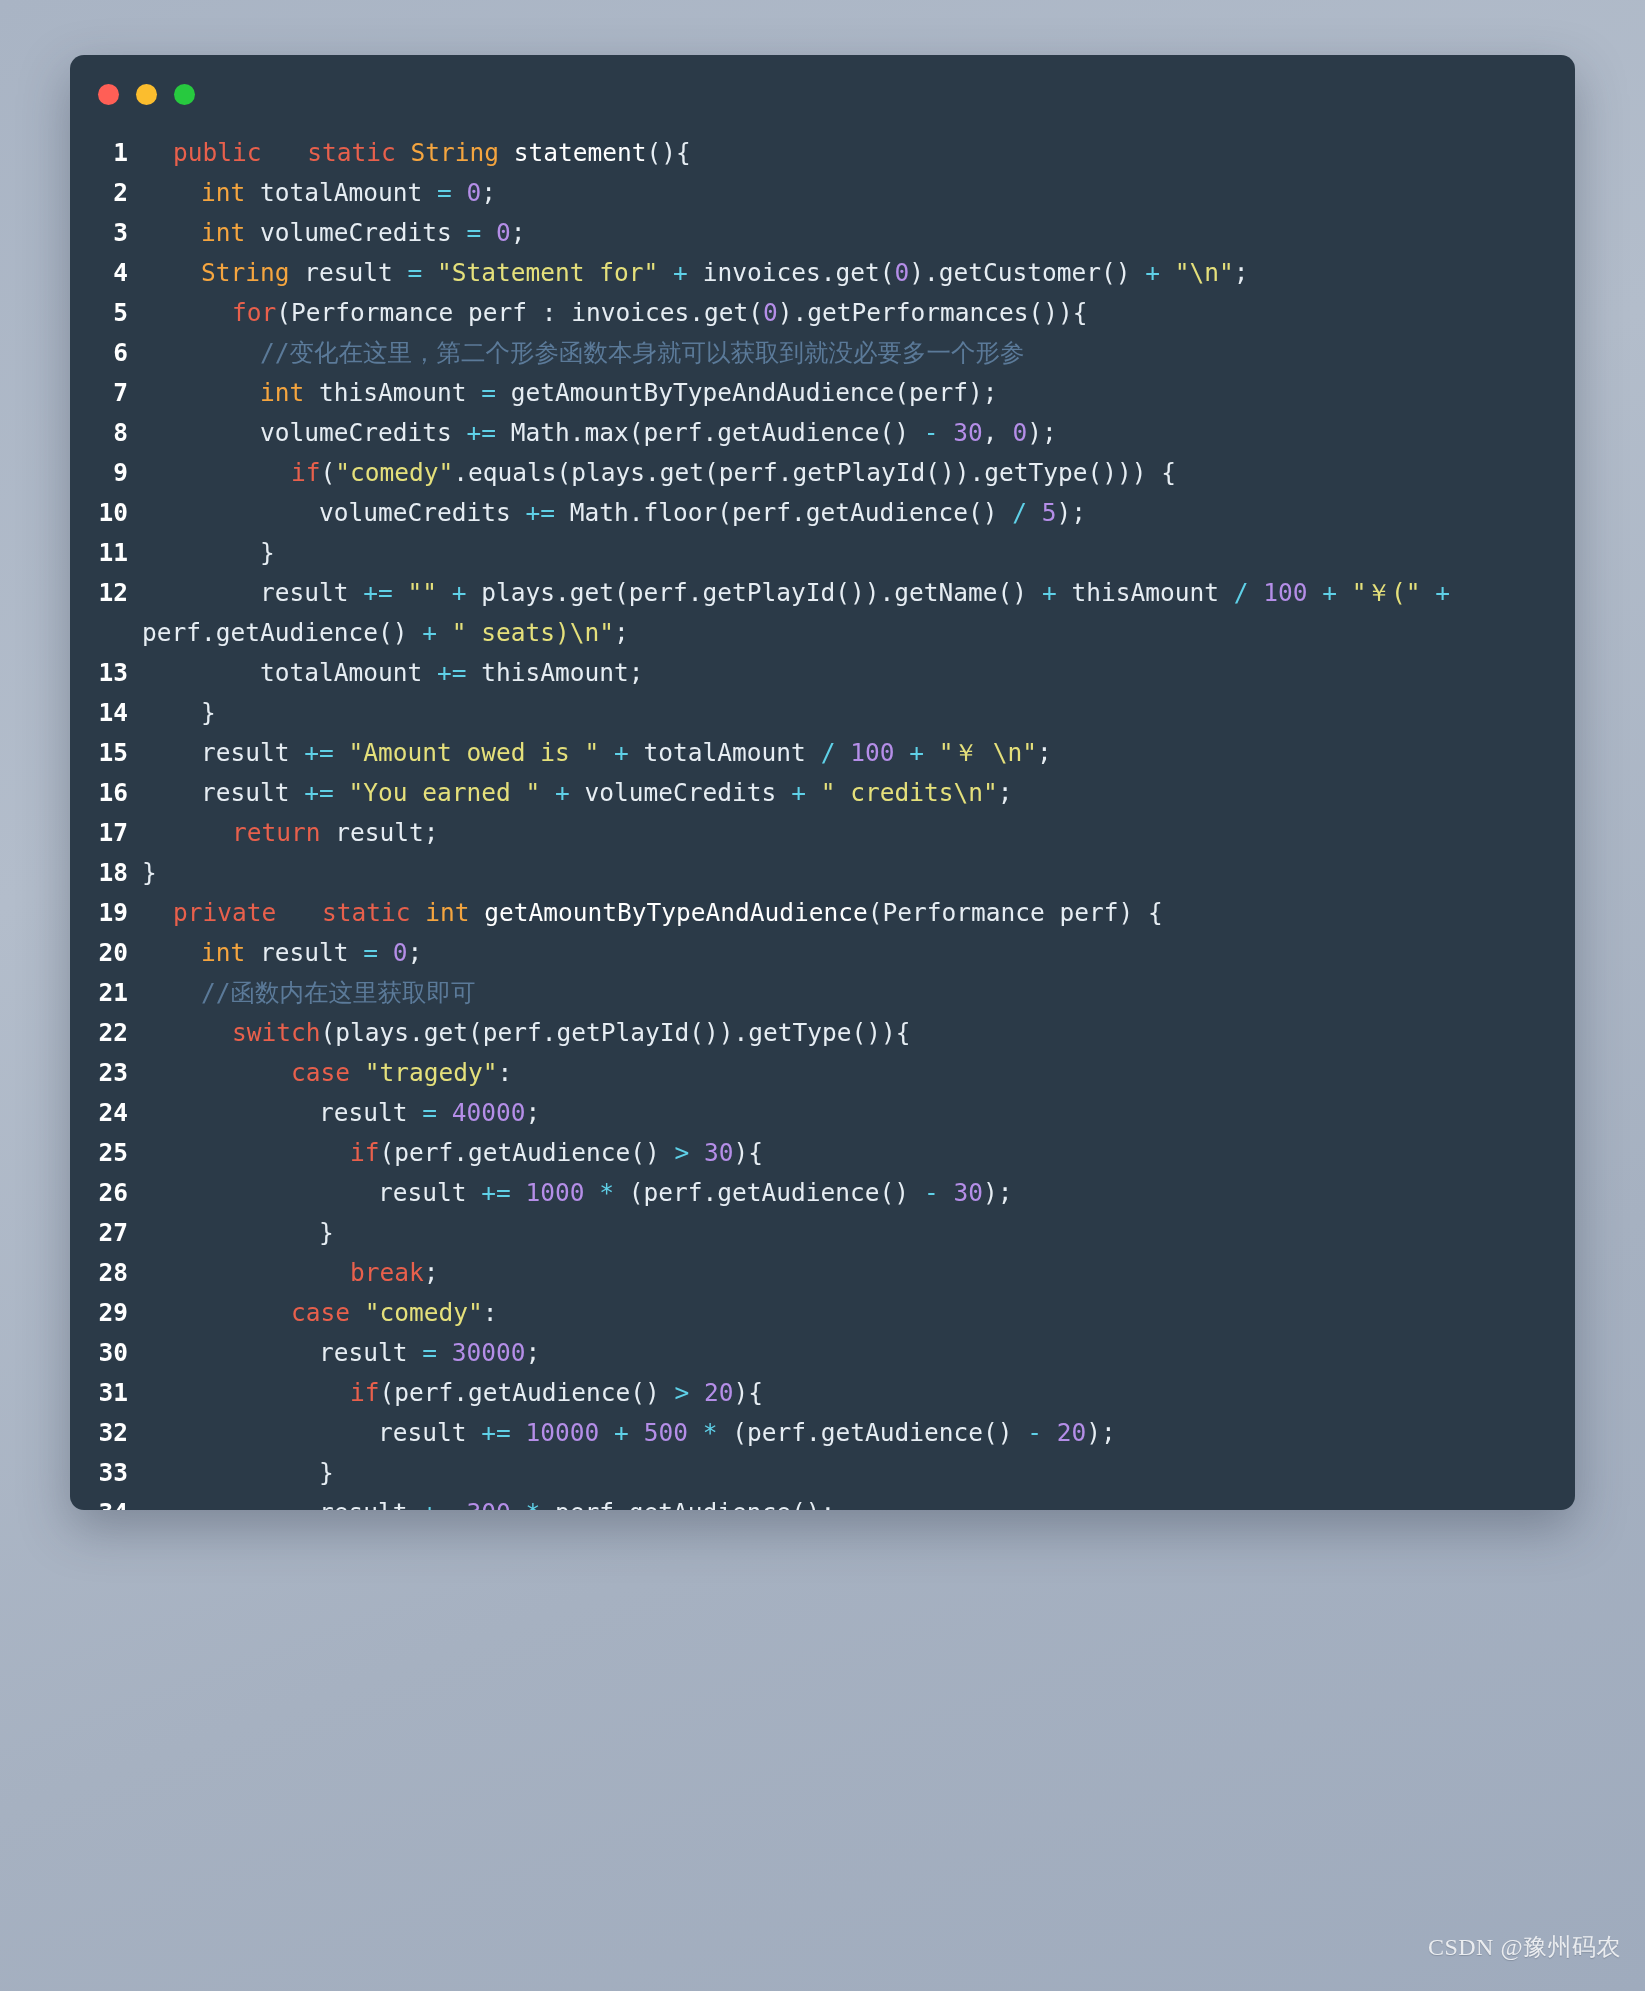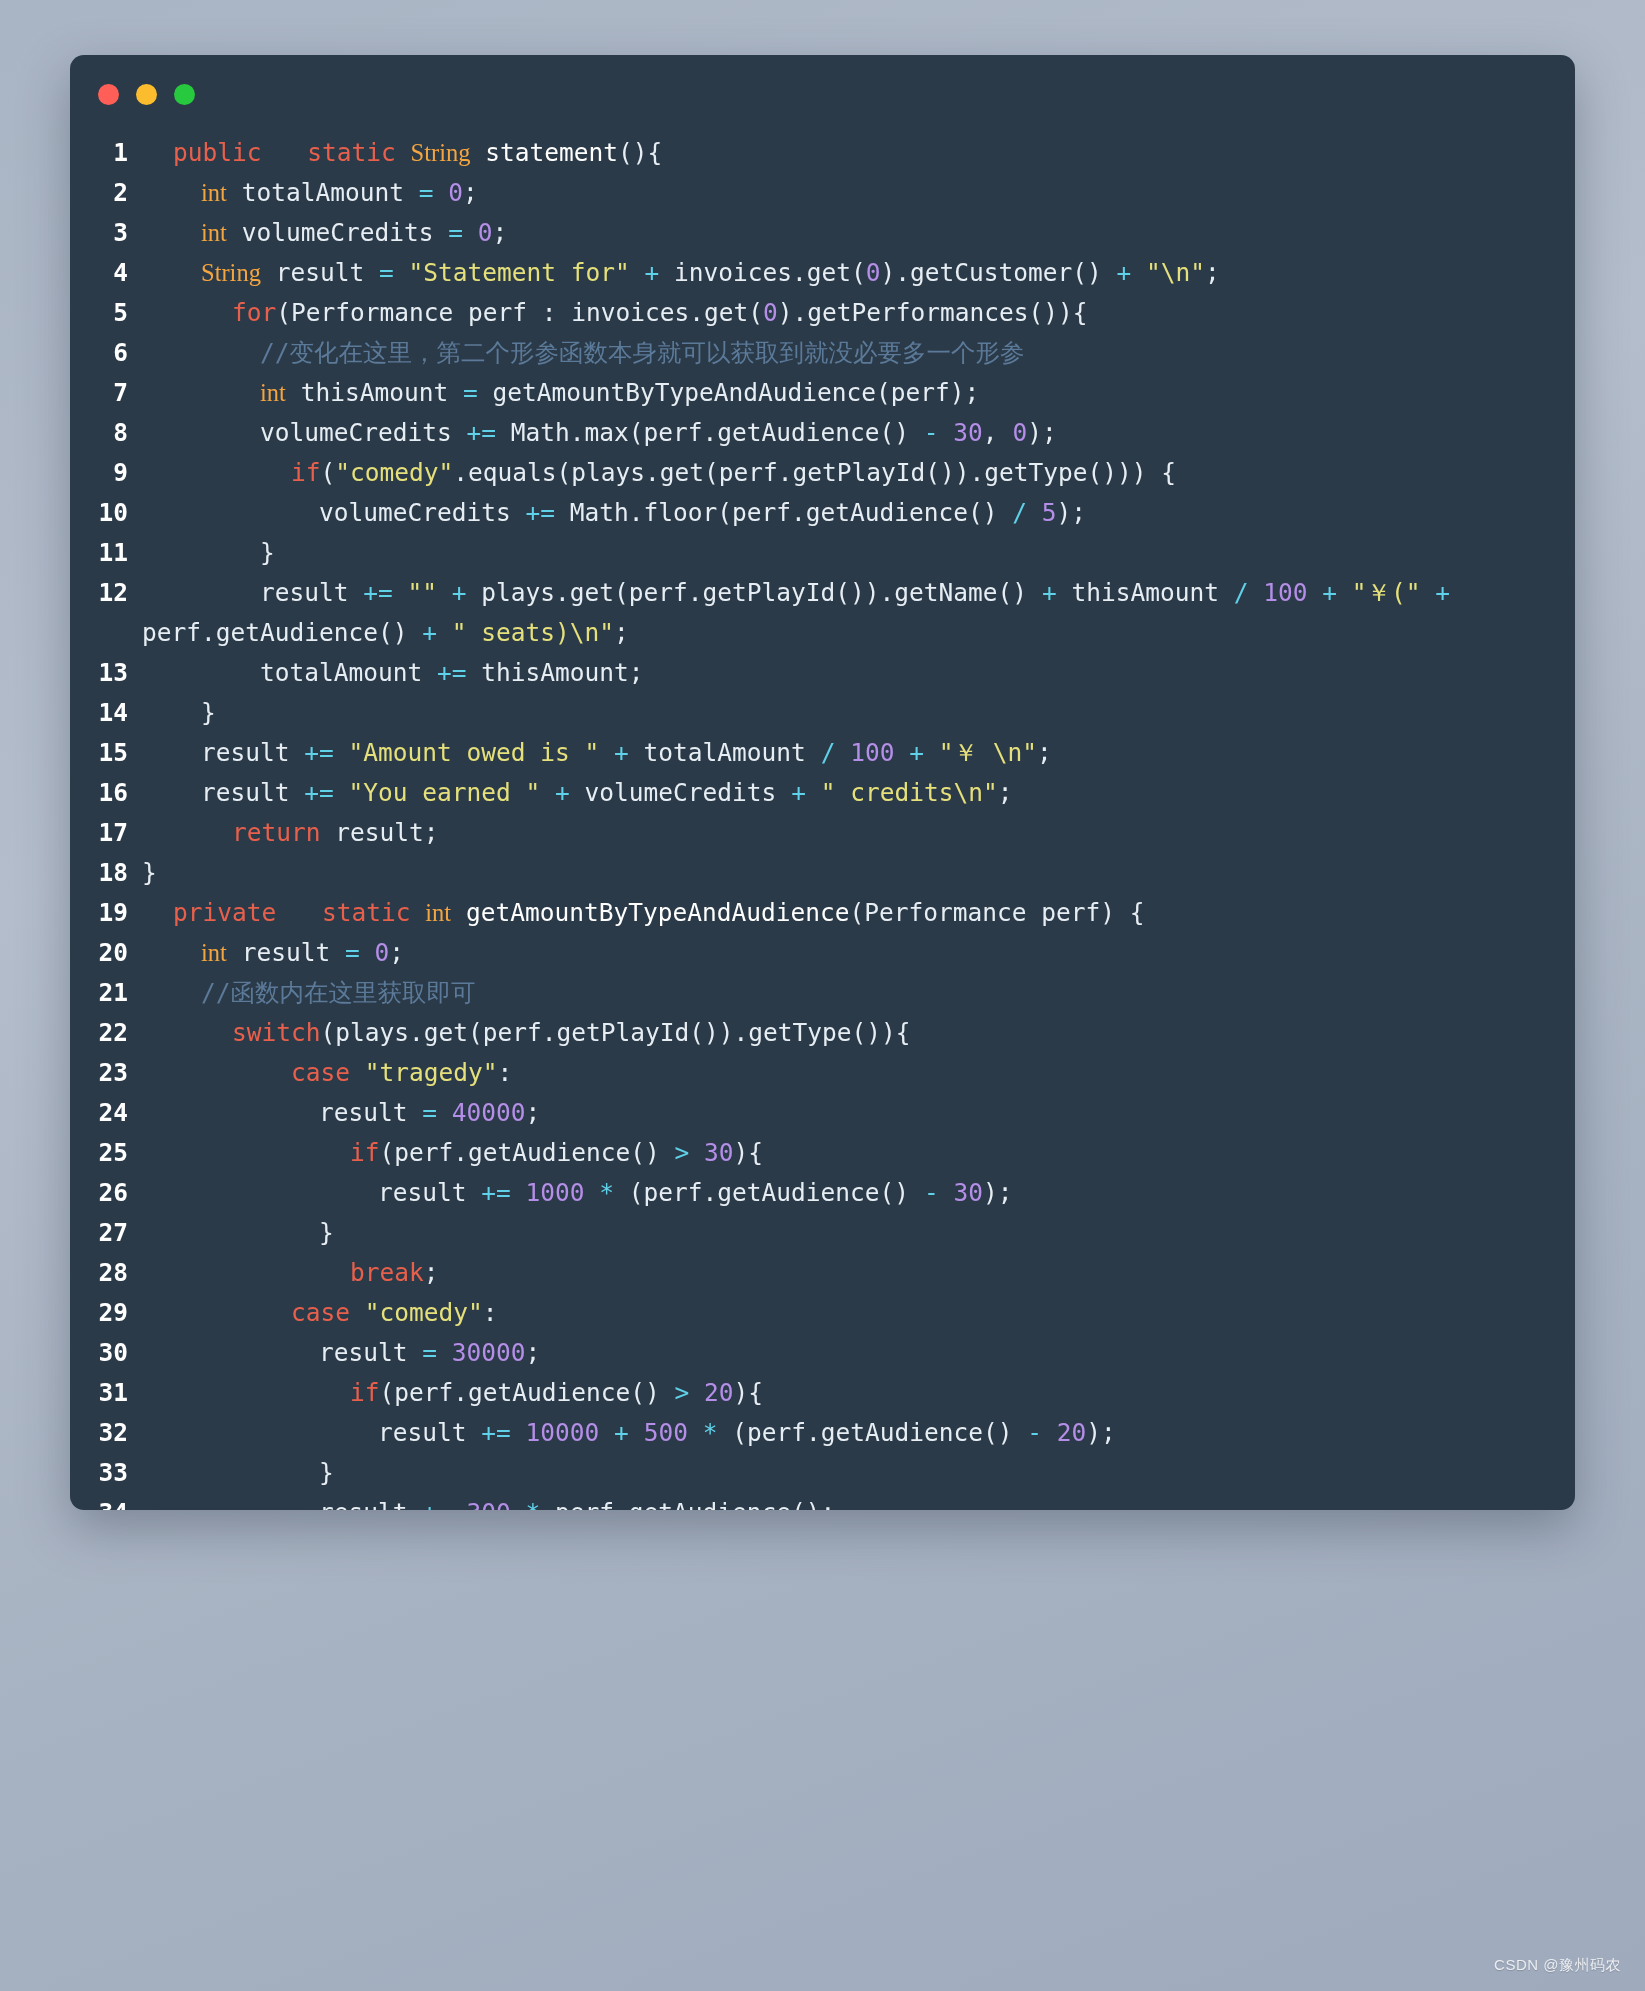--- a/index.html
+++ b/index.html
@@ -70,35 +70,35 @@
   }
   .lc {
     flex: 1;
     padding-right: 30px;
     white-space: pre-wrap;
     word-break: break-word;
   }
 
   
   .kw   { color: #e8604c; margin-left: 31px; }   
-  .typ  { color: #f5a53f; font-family: Liberation Serif, serif; }   
+  .typ  { color: #f5a53f; }   
   .fn   { color: #ffffff; }   
   .str  { color: #e5e07b; }   
   .num  { color: #b58ee8; }   
   .op   { color: #5fd1e8; }   
   .cmt  { color: #5b7a99; text-align: right; }   
   .pl   { color: #e6edf3; }   
 
   #watermark {
     position: absolute;
     right: 24px;
-    bottom: 16px;
+    bottom: 28px;
     color: rgba(255,255,255,0.82);
-    font-family: Liberation Sans, sans-serif;
-    font-size: 15px;
+    font-family: Liberation Serif, serif;
+    font-size: 24px;
     letter-spacing: 0.5px;
     text-shadow: 0 1px 1px rgba(90,100,115,0.4);
   }
 </style>
 </head>
 <body>
 
 <div id="window">
 
   <div id="titlebar">

